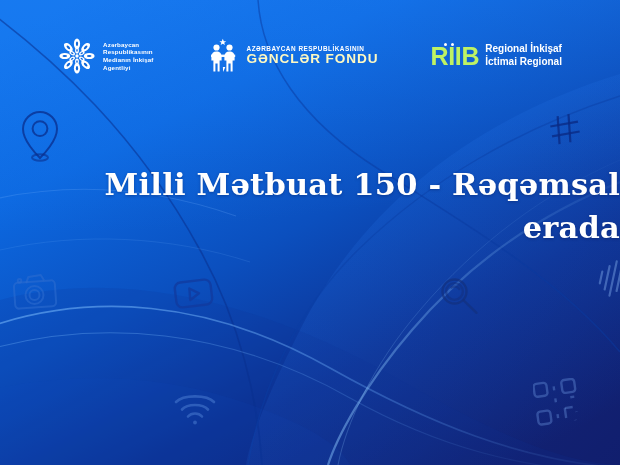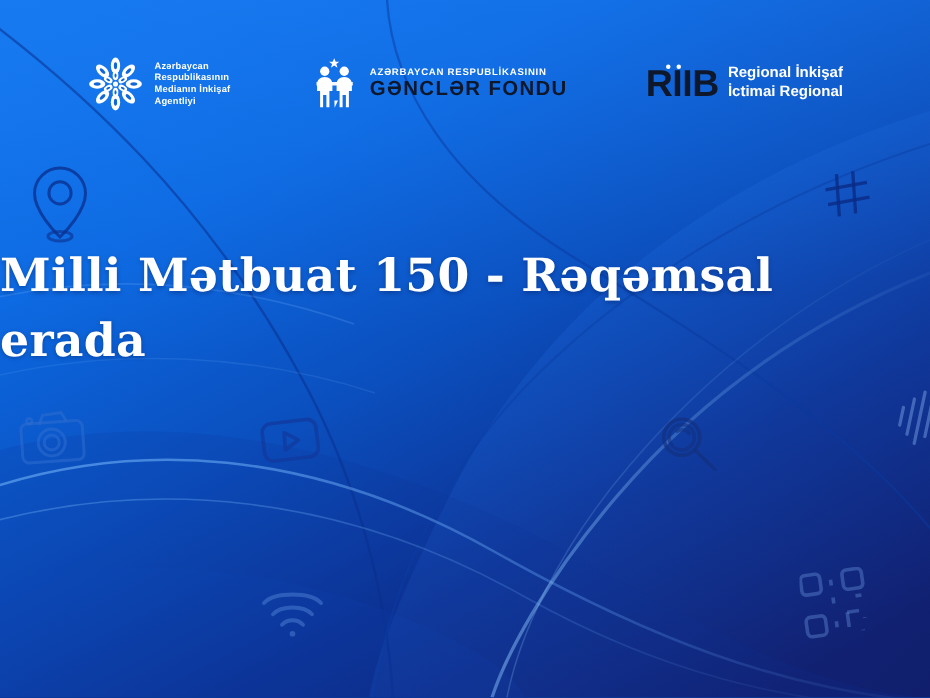--- a/index.html
+++ b/index.html
@@ -61,31 +61,31 @@
     font-size: 6.4px;
     font-weight: 600;
     letter-spacing: 0.5px;
     color: #ffffff;
     line-height: 1.1;
   }
   .logo-gf .logo-text-bottom {
     font-size: 13.6px;
     font-weight: 700;
     letter-spacing: 0.9px;
-    color: #0f172a;
+    color: #fef9c3;
     line-height: 1.06;
   }
   .logo-riib {
     gap: 6px;
   }
   .logo-riib .riib-word {
     font-size: 25px;
     font-weight: 700;
     letter-spacing: -0.3px;
-    color: #0f172a;
+    color: #bef264;
     line-height: 1;
     position: relative;
   }
   .riib-dots {
     position: absolute;
     top: -1px;
     left: 13.5px;
     width: 12px;
     height: 5px;
   }
@@ -103,21 +103,21 @@
     line-height: 1.28;
     color: #ffffff;
     white-space: nowrap;
   }
   
   .headline {
     position: absolute;
     top: 163px;
     left: 0;
     width: 620px;
-    text-align: left;
+    text-align: right;
     z-index: 6;
     color: #ffffff;
     font-family: "DejaVu Serif", "Liberation Serif", serif;
     font-weight: 700;
     font-size: 30.5px;
     line-height: 1.42;
     letter-spacing: 0.2px;
     text-shadow: 0 1px 3px rgba(4, 18, 70, 0.35);
   }
   .headline-line {

